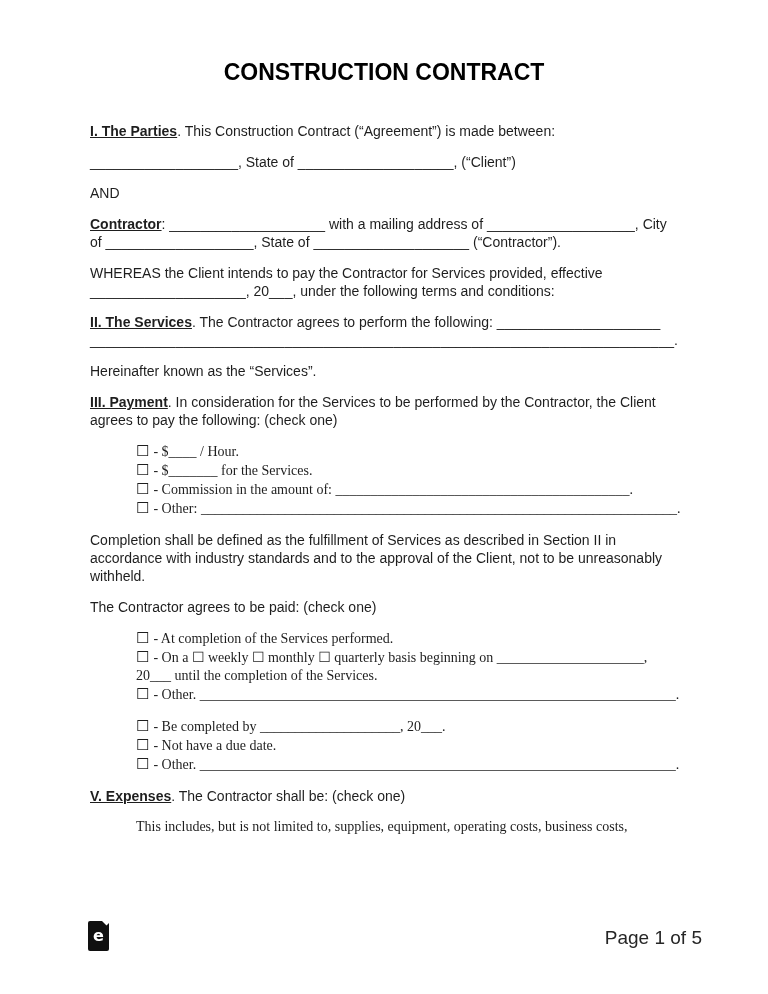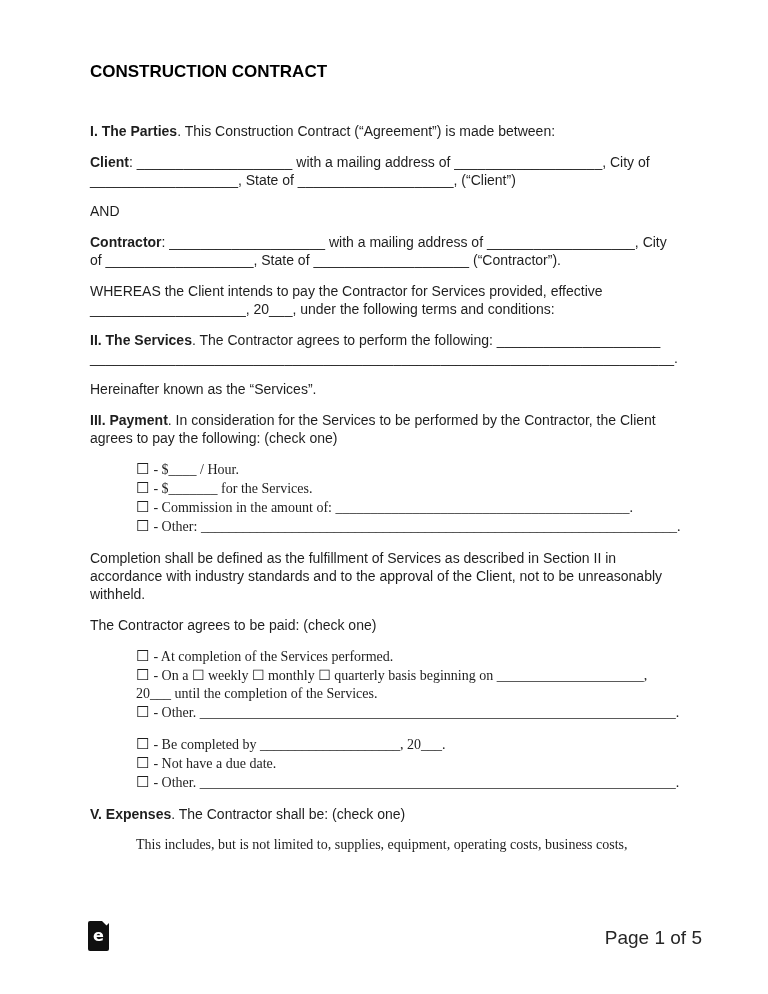--- a/index.html
+++ b/index.html
@@ -10,29 +10,30 @@
     background: #ffffff;
     overflow: hidden;
     font-family: "Liberation Sans", "DejaVu Sans", sans-serif;
     font-size: 14px;
     line-height: 18px;
     color: #1e1e1e;
   }
   .content { padding: 0 90px; }
   .doc-title {
     margin: 58px 0 0 0;
-    font-size: 17px;
+    text-align: center;
+    font-size: 23px;
     line-height: 28px;
     font-weight: bold;
     color: #000000;
   }
   .para { margin: 13px 0 0 0; }
   .para.first { margin-top: 36px; }
   .line { white-space: nowrap; }
-  .b { font-weight: bold; }
+  .b { font-weight: bold; text-decoration: underline; }
   .indent { padding-left: 46px; font-family: Liberation Serif, serif; }
   .cb { margin-right: 4px; font-size: 15px; }
   .footer-logo {
     position: absolute;
     left: 88px;
     top: 921px;
     width: 21px;
     height: 30px;
     background: #101010;
     border-radius: 2px;
@@ -78,23 +79,20 @@
 <div class="page">
   <div class="content">
 
     <h1 class="doc-title">CONSTRUCTION CONTRACT</h1>
 
     <div class="para first">
       <span class="b">I. The Parties</span><span>. This Construction Contract (“Agreement”) is made between:</span>
     </div>
 
     <div class="para">
-      <div class="line">
-        <span class="b">Client</span><span>: ____________________ with a mailing address of ___________________, City of</span>
-      </div>
       <div class="line">___________________, State of ____________________, (“Client”)</div>
     </div>
 
     <div class="para">AND</div>
 
     <div class="para">
       <div class="line">
         <span class="b">Contractor</span><span>: ____________________ with a mailing address of ___________________, City</span>
       </div>
       <div class="line">of ___________________, State of ____________________ (“Contractor”).</div>

